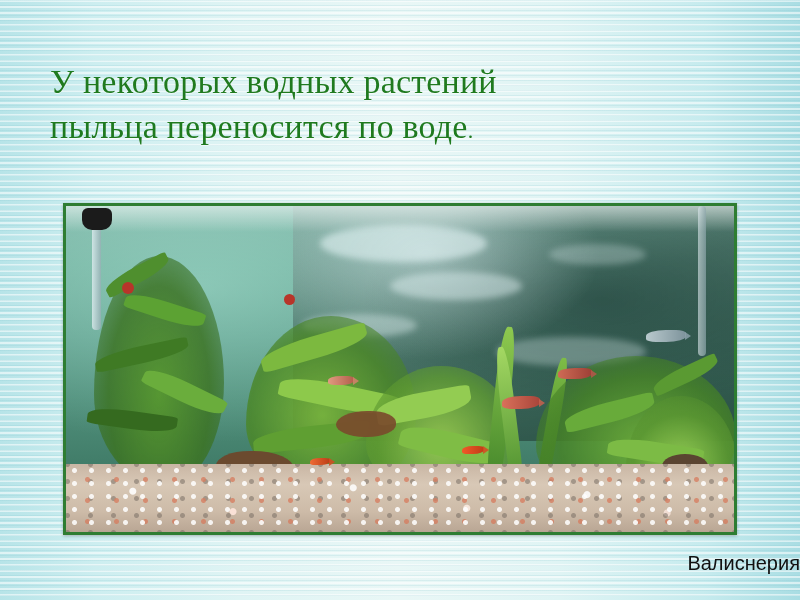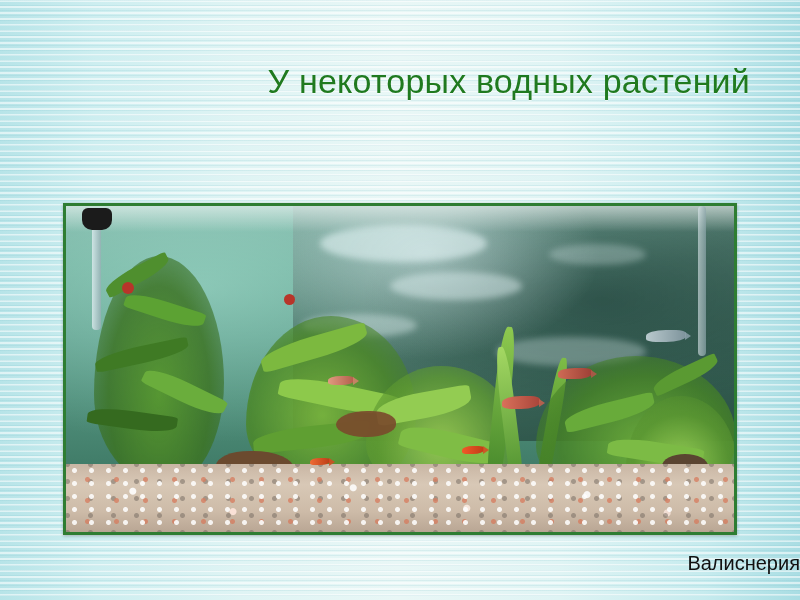--- a/index.html
+++ b/index.html
@@ -49,28 +49,29 @@
       rgba(255,255,255,0) 5px
     );
     pointer-events: none;
   }
 
   .title {
     position: absolute;
     top: 36px;
     left: 50px;
     width: 700px;
-    text-align: right;
+    text-align: left;
     color: #1f7a1f;
     font-size: 34px;
     line-height: 1.33;
     font-weight: normal;
     letter-spacing: 0.2px;
     z-index: 3;
     text-shadow: 0 1px 0 rgba(255,255,255,0.55);
+    font-family: Liberation Serif, serif;
   }
   .title .line2 {
     display: block;
   }
   .title .dot {
     font-size: 22px;
     color: #1f7a1f;
   }
 
   .photo-frame {
@@ -217,20 +218,23 @@
     z-index: 4;
   }
 </style>
 </head>
 <body>
 
 <div class="slide">
 
   <h1 class="title">
     <span>У некоторых водных растений</span>
+    <span class="line2">
+      <span>пыльца переносится по воде</span><span class="dot">.</span>
+    </span>
   </h1>
 
   <div class="photo-frame">
     <div class="aquarium">
 
       <div class="rockwall">
         <div class="streak" style="left:6%; top:8%; width:38%; height:16%;"></div>
         <div class="streak" style="left:22%; top:28%; width:30%; height:12%; opacity:.8;"></div>
         <div class="streak" style="left:2%; top:46%; width:26%; height:10%; opacity:.7;"></div>
         <div class="streak" style="left:46%; top:56%; width:34%; height:12%; opacity:.55;"></div>

